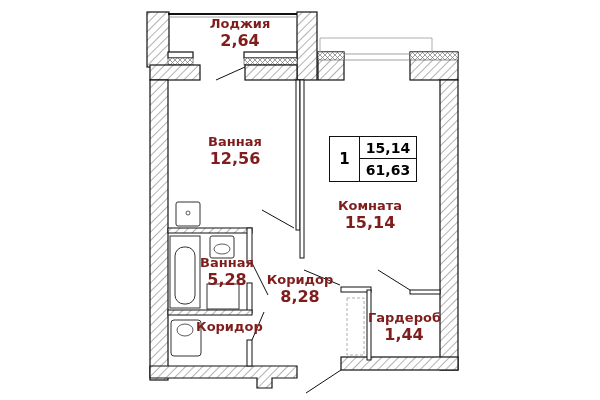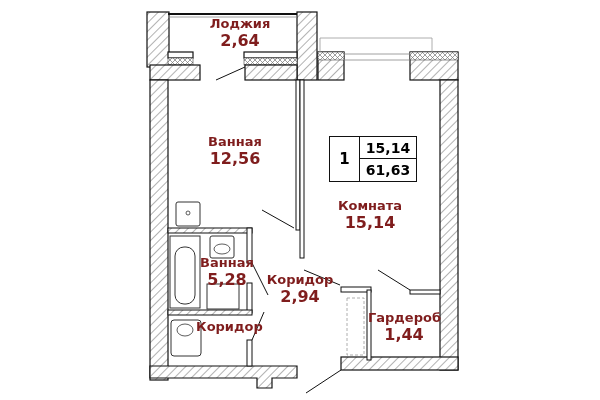--- a/index.html
+++ b/index.html
@@ -128,21 +128,21 @@
   <span class="area">15,14</span>
 </div>
 
 <div class="label" style="left:198px; top:256px; width:58px;">
   <span class="name">Ванная</span>
   <span class="area">5,28</span>
 </div>
 
 <div class="label" style="left:262px; top:273px; width:76px;">
   <span class="name">Коридор</span>
-  <span class="area">2,94</span>
+  <span class="area">8,28</span>
 </div>
 
 <div class="label" style="left:196px; top:320px; width:60px;">
   <span class="name">Коридор</span>
 </div>
 
 <div class="label" style="left:368px; top:311px; width:72px;">
   <span class="name">Гардероб</span>
   <span class="area">1,44</span>
 </div>

